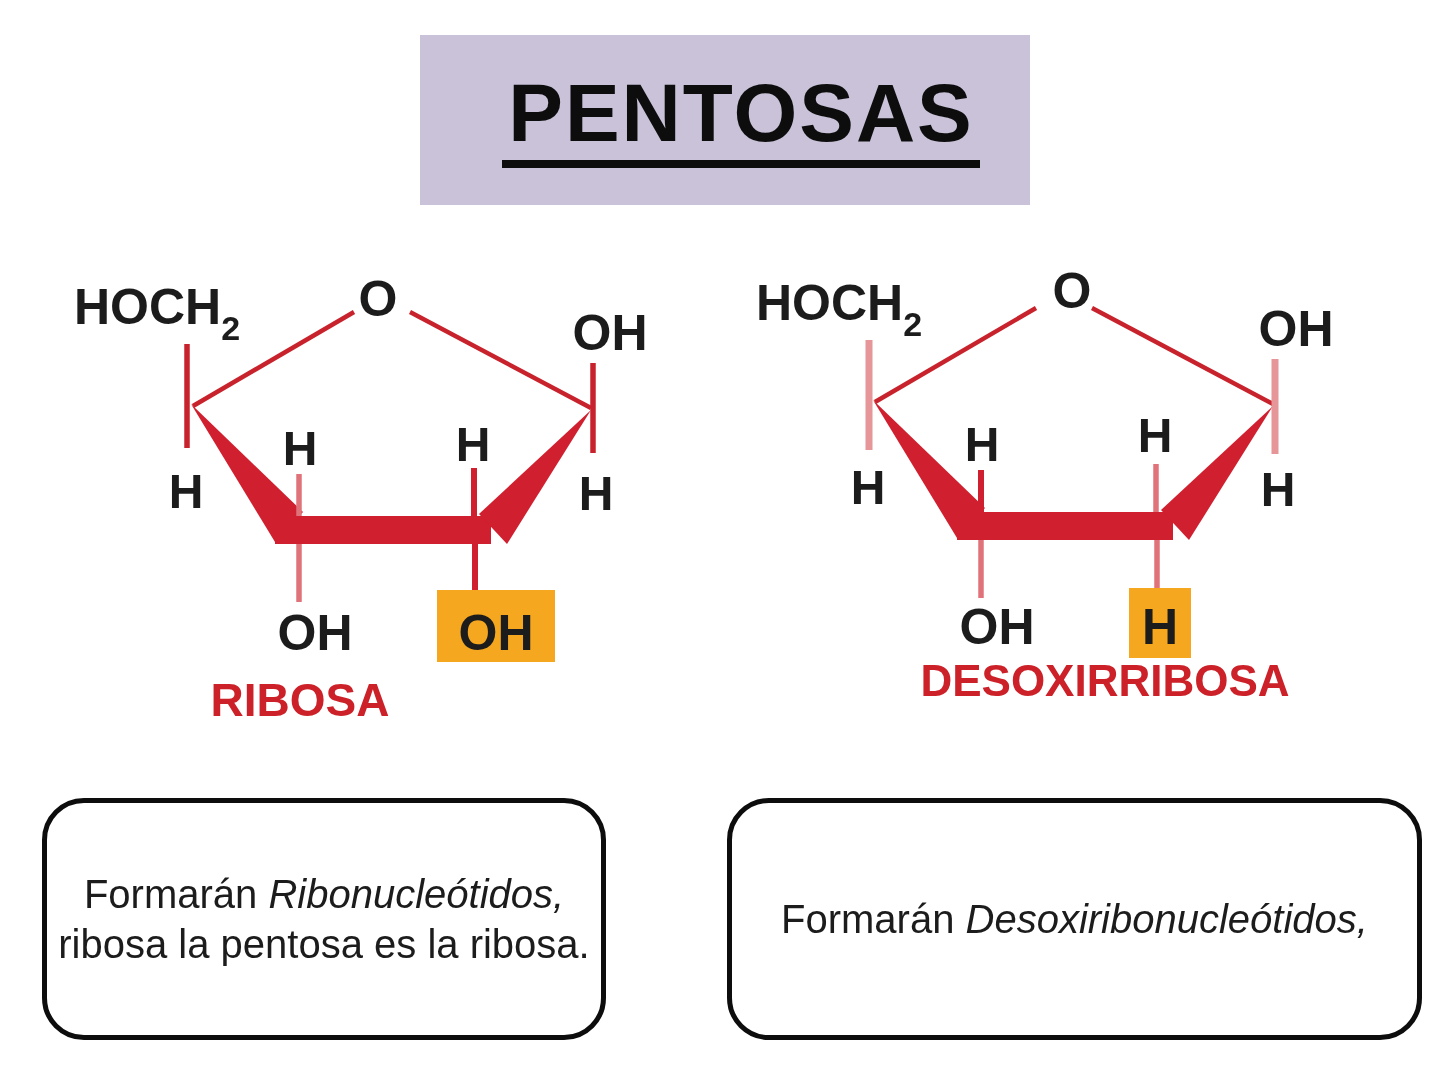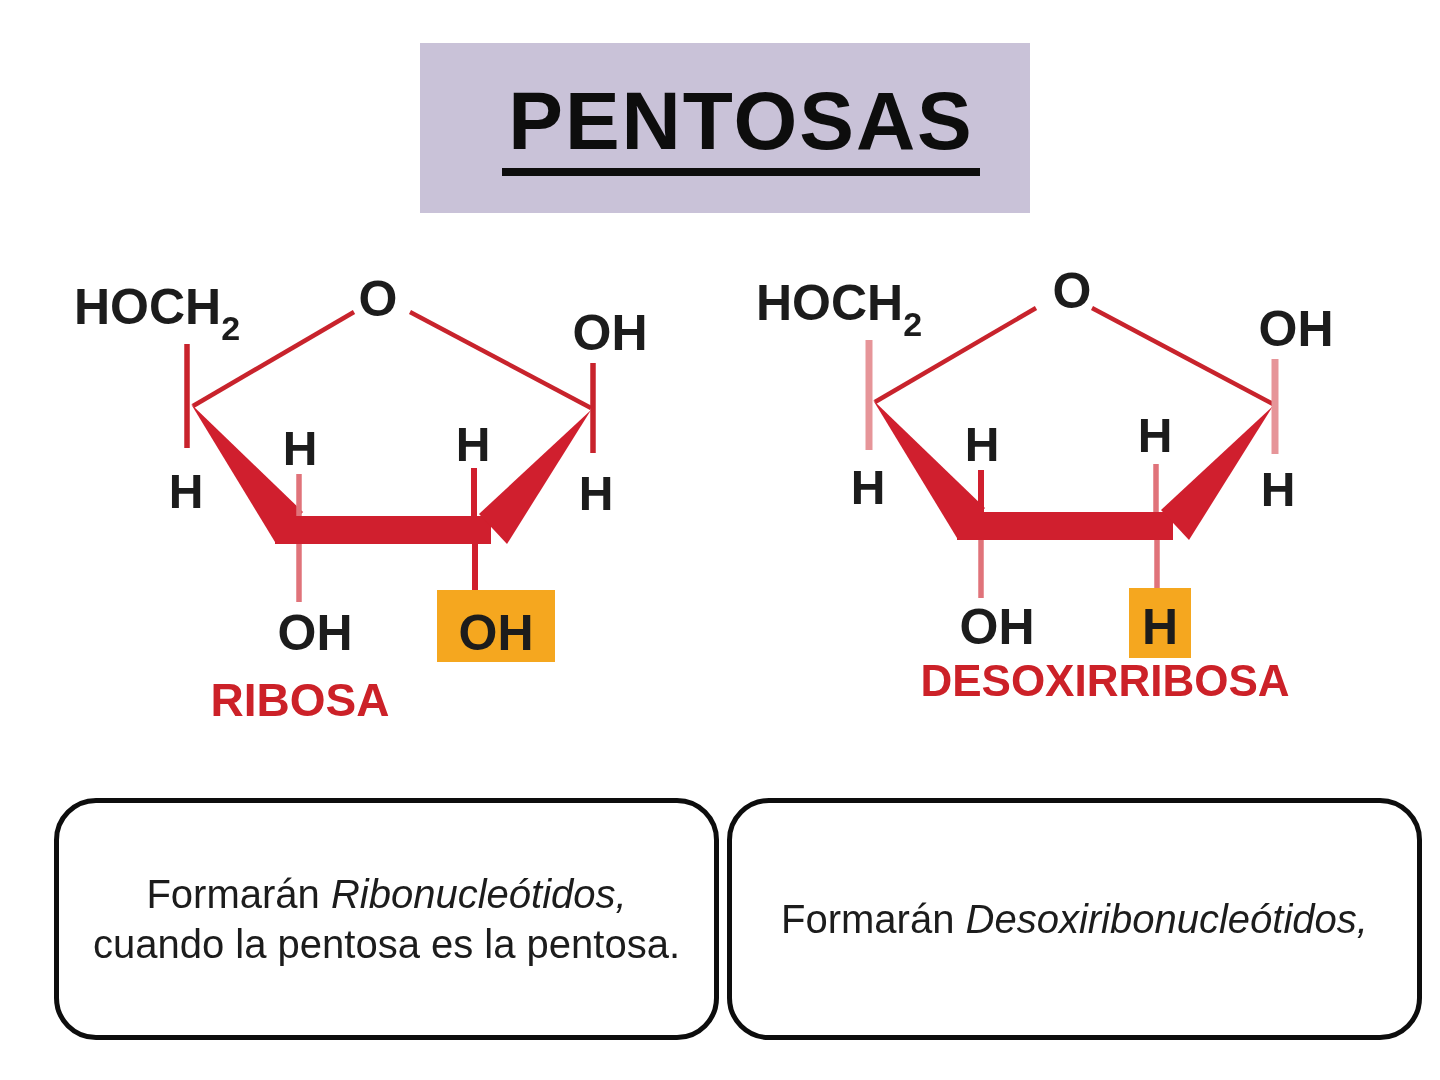--- a/index.html
+++ b/index.html
@@ -13,21 +13,21 @@
     --text-black:#1c1c1c;
     --ink:#0d0d0d;
   }
   *{margin:0;padding:0;box-sizing:border-box;}
   html,body{background:#ffffff;}
   body{font-family:"Liberation Sans", sans-serif;}
   .slide{position:relative;width:1440px;height:1080px;background:#ffffff;overflow:hidden;}
 
   
   .title-banner{
-    position:absolute;left:420px;top:43px;width:610px;height:170px;
+    position:absolute;left:420px;top:35px;width:610px;height:170px;
     background:var(--title-bg);
     display:flex;align-items:center;justify-content:center;padding-left:32px;
   }
   .title-text{
     font-size:82px;font-weight:bold;color:var(--ink);
     letter-spacing:2px;
     border-bottom:8px solid var(--ink);
     padding:0 6px 6px 6px;
     line-height:1.0;
   }
@@ -50,21 +50,21 @@
   .mol-name{font-family:"Liberation Sans",sans-serif;font-weight:bold;fill:var(--label-red);}
 
   
   .note-box{
     position:absolute;top:798px;height:242px;
     border:5px solid var(--ink);border-radius:42px;background:#ffffff;
     display:flex;flex-direction:column;align-items:center;justify-content:center;
     text-align:center;color:var(--text-black);
     font-size:40px;line-height:50px;
   }
-  .note-box.left{left:54px;width:665px;text-align:center;}
+  .note-box.left{left:42px;width:564px;text-align:center;}
   .note-box.right{left:727px;width:695px;padding:0 2px;}
   .note-line .term{font-style:italic;}
 </style>
 </head>
 <body>
 
 <div class="slide">
 
   <div class="title-banner">
     <div class="title-text">PENTOSAS</div>
@@ -123,20 +123,20 @@
     <text class="h-atom" x="240" y="207" text-anchor="middle">H</text>
     <text class="h-atom" x="413" y="198" text-anchor="middle">H</text>
     <text class="h-atom" x="536" y="252" text-anchor="middle">H</text>
     <text class="atom" x="255" y="390" text-anchor="middle">OH</text>
     <text class="atom" x="418" y="390" text-anchor="middle">H</text>
     <text class="mol-name" x="363" y="442" font-size="44" text-anchor="middle">DESOXIRRIBOSA</text>
   </svg>
 
   <div class="note-box left">
     <div class="note-line"><span>Formarán </span><span class="term">Ribonucleótidos,</span></div>
-    <div class="note-line">cuando la pentosa es la pentosa.</div>
+    <div class="note-line">ribosa la pentosa es la ribosa.</div>
   </div>
 
   <div class="note-box right">
     <div class="note-line"><span>Formarán </span><span class="term">Desoxiribonucleótidos,</span></div>
   </div>
 
 </div>
 
 </body></html>

